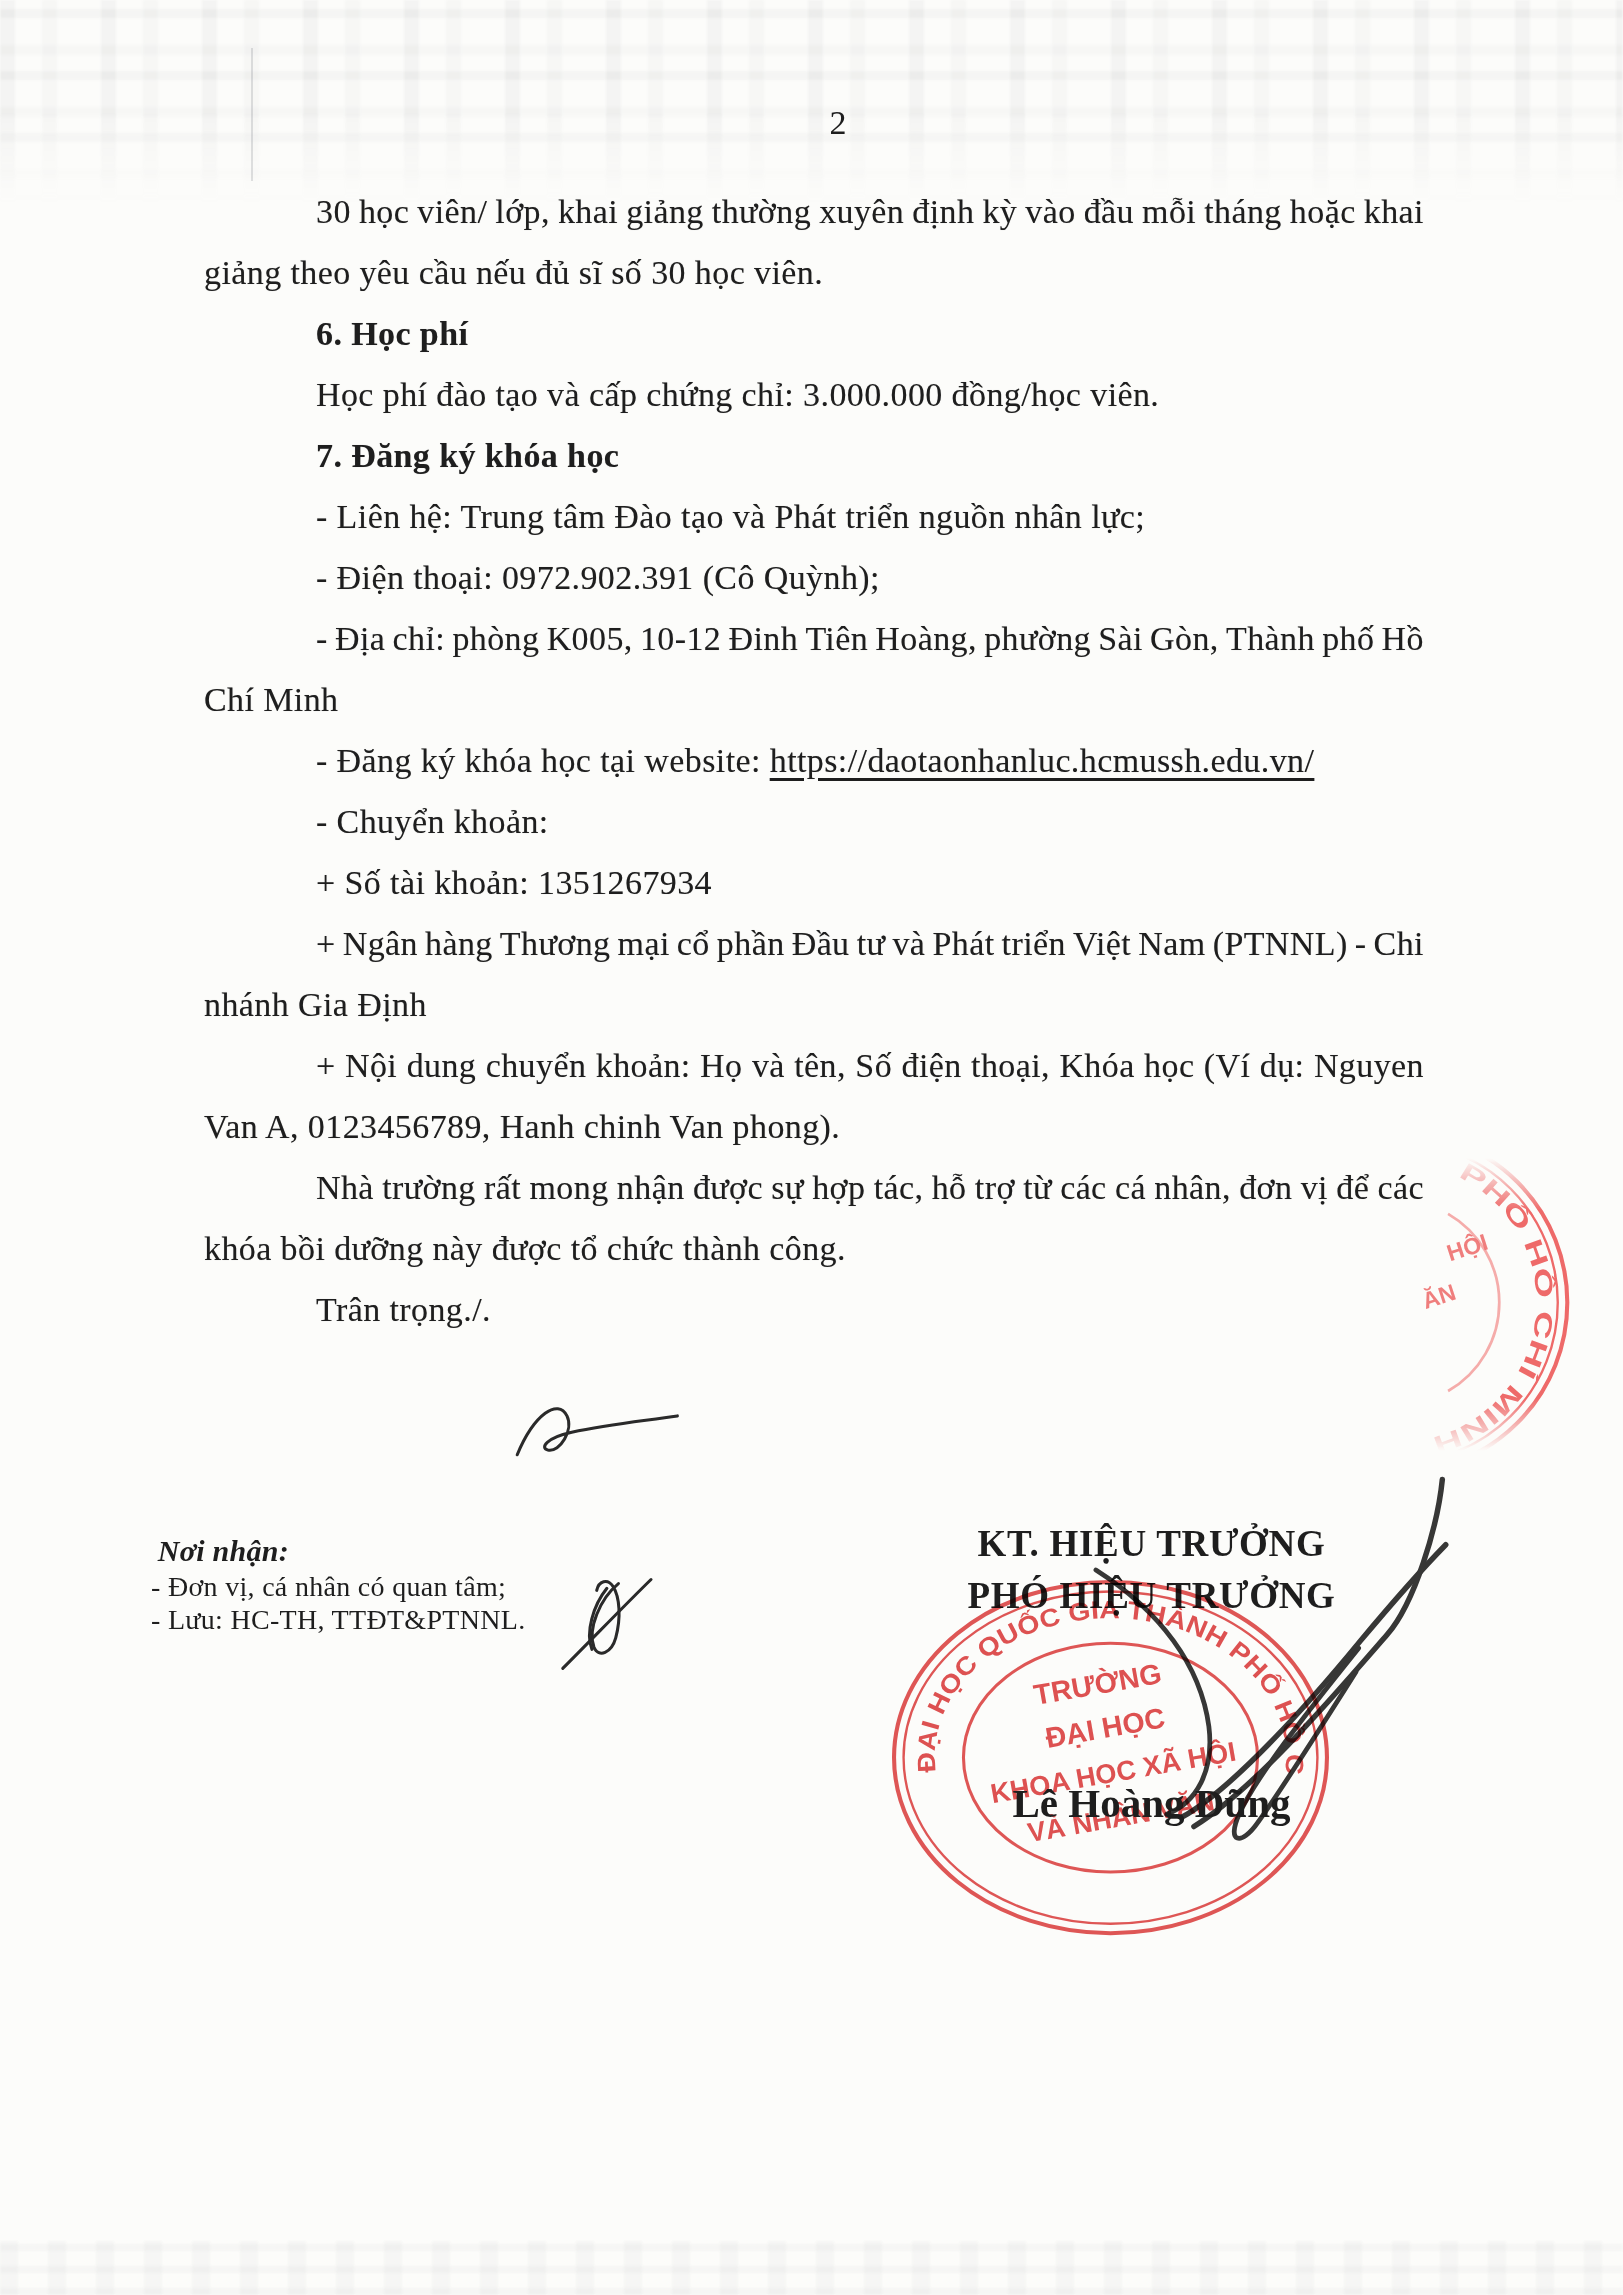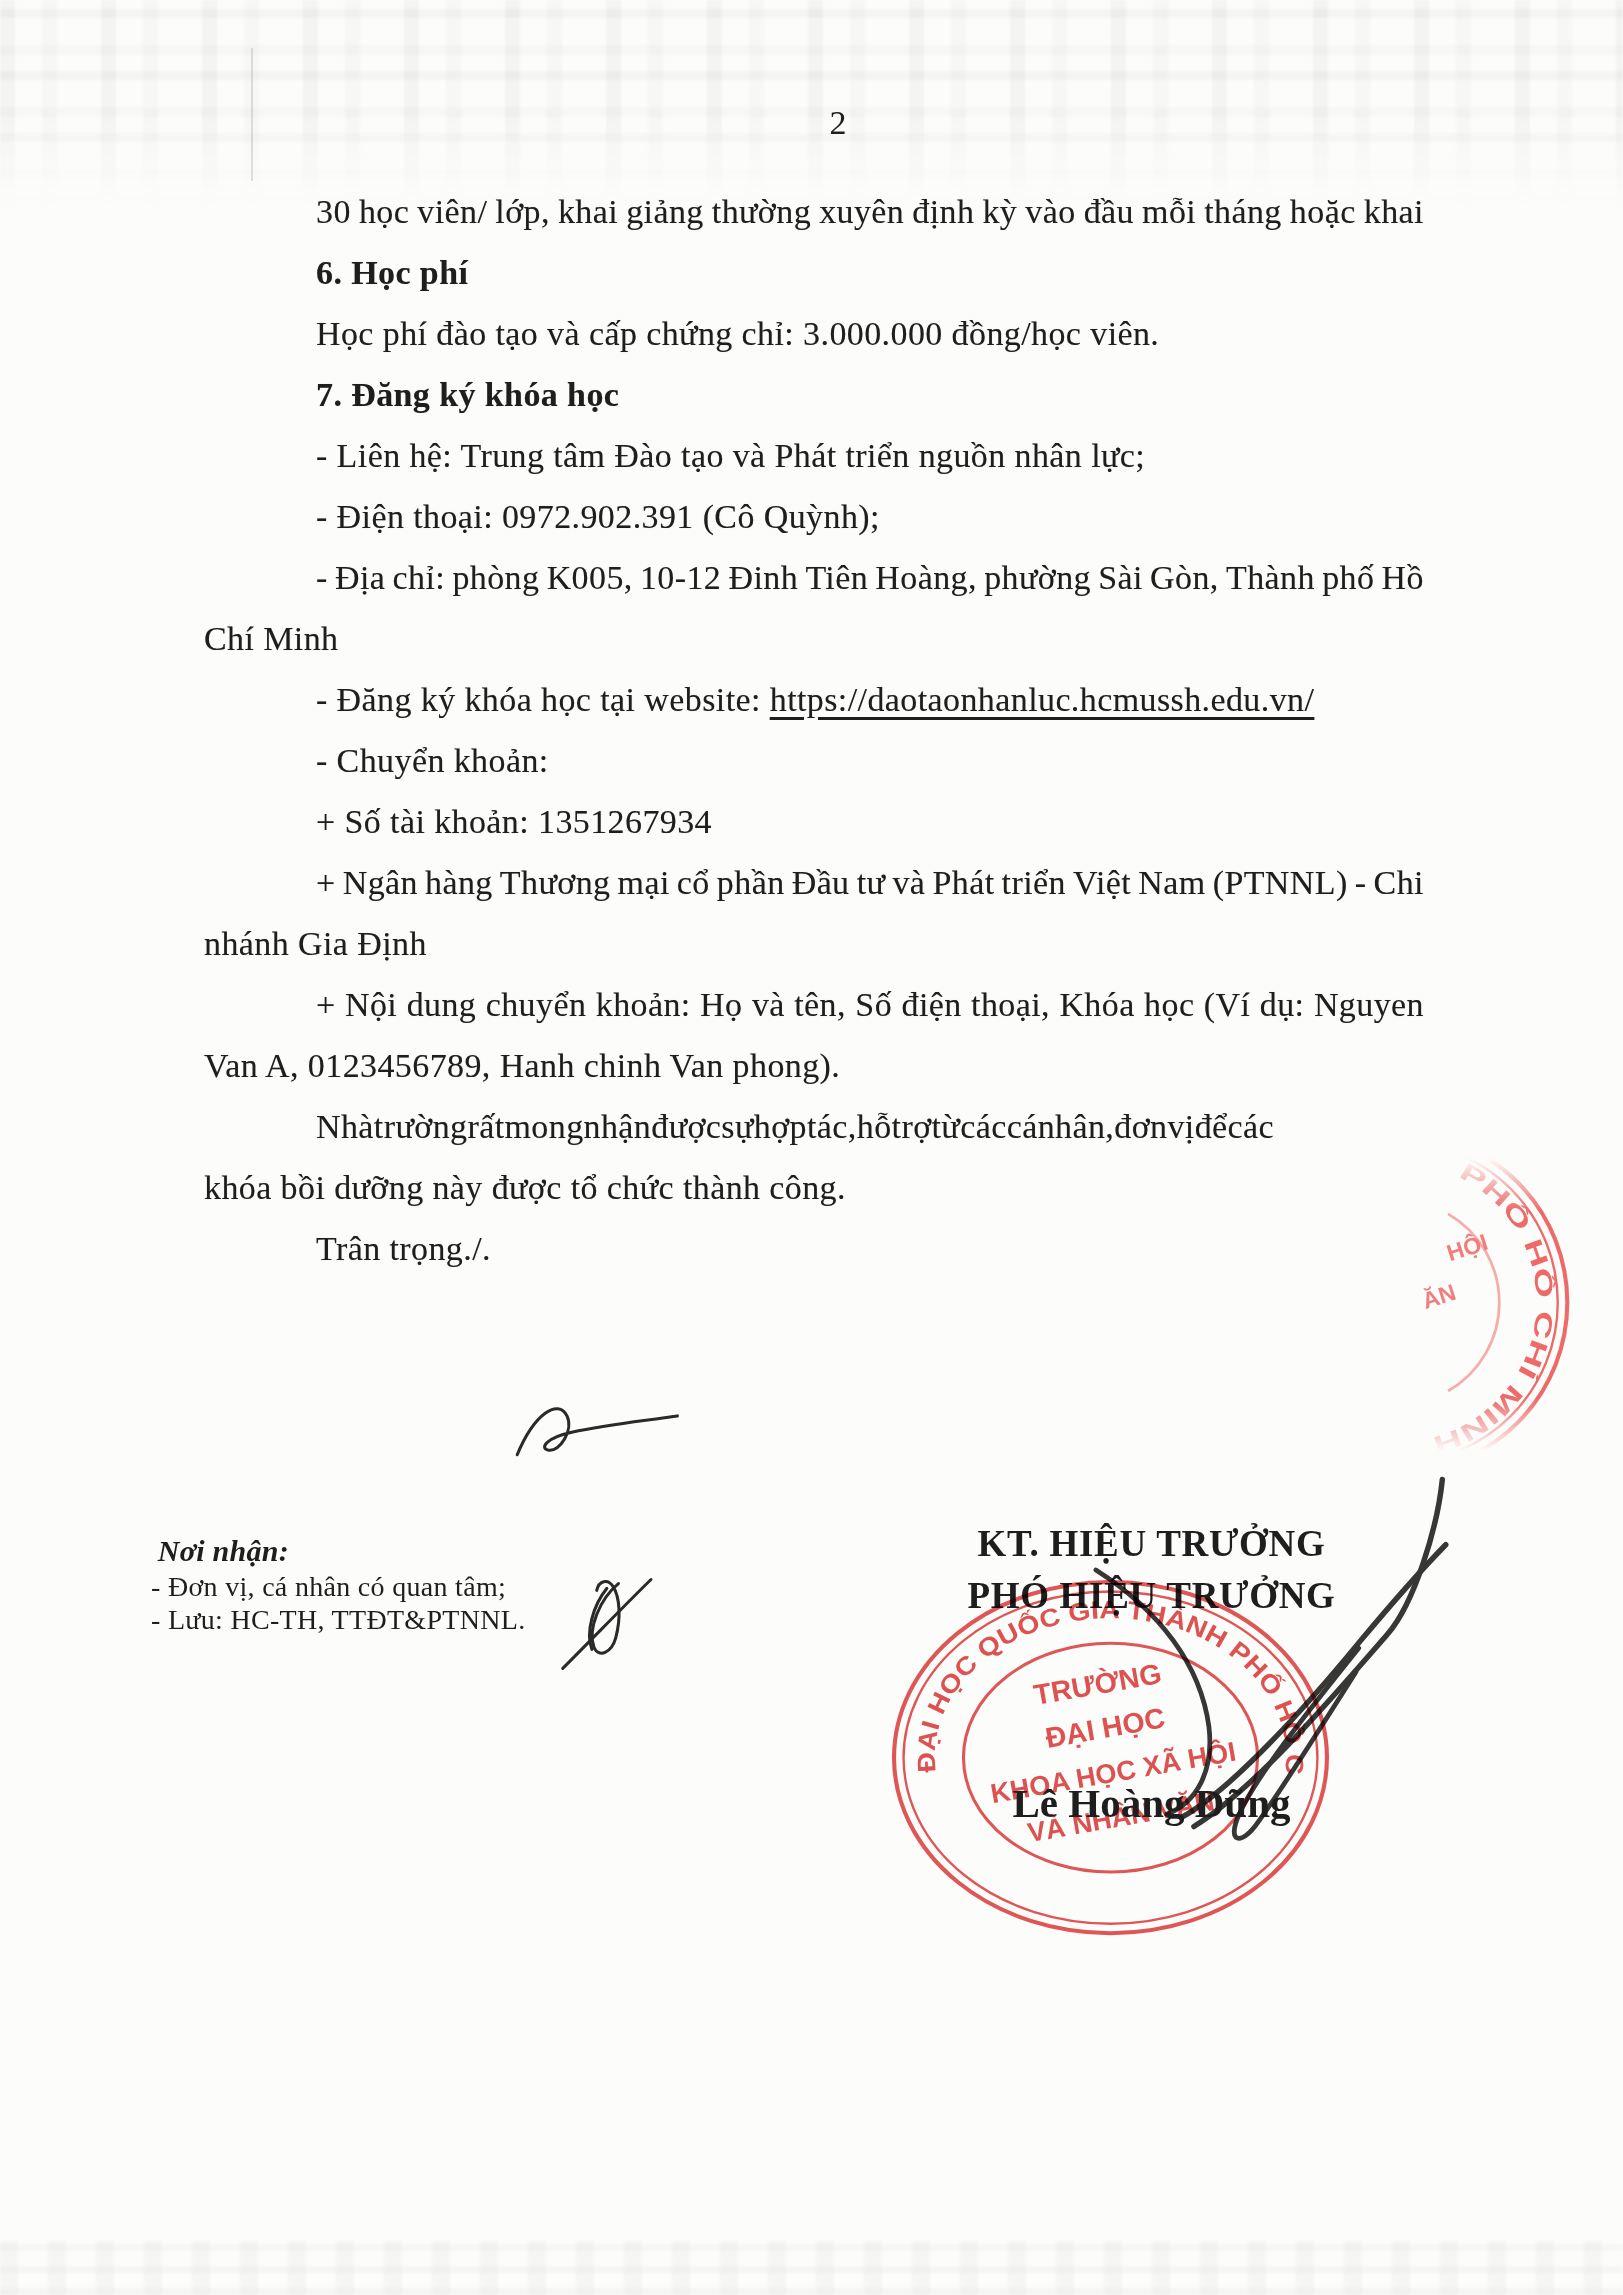--- a/index.html
+++ b/index.html
@@ -70,20 +70,21 @@
         <span>xuyên</span>
         <span>định</span>
         <span>kỳ</span>
         <span>vào</span>
         <span>đầu</span>
         <span>mỗi</span>
         <span>tháng</span>
         <span>hoặc</span>
         <span>khai</span>
       </div>
+    <div class="ln">giảng theo yêu cầu nếu đủ sĩ số 30 học viên.</div>
     <div class="ln b ind">6. Học phí</div>
     <div class="ln ind">Học phí đào tạo và cấp chứng chỉ: 3.000.000 đồng/học viên.</div>
     <div class="ln b ind">7. Đăng ký khóa học</div>
     <div class="ln ind">- Liên hệ: Trung tâm Đào tạo và Phát triển nguồn nhân lực;</div>
     <div class="ln ind">- Điện thoại: 0972.902.391 (Cô Quỳnh);</div>
     <div class="ln jst" style="display: flex; justify-content: space-between;">
         <span>-</span>
         <span>Địa</span>
         <span>chỉ:</span>
         <span>phòng</span>
@@ -135,21 +136,21 @@
         <span>Số</span>
         <span>điện</span>
         <span>thoại,</span>
         <span>Khóa</span>
         <span>học</span>
         <span>(Ví</span>
         <span>dụ:</span>
         <span>Nguyen</span>
       </div>
     <div class="ln">Van A, 0123456789, Hanh chinh Van phong).</div>
-    <div class="ln jst" style="display: flex; ">
+    <div class="ln jst" style="display: flex; justify-content: space-between;">
         <span>Nhà</span>
         <span>trường</span>
         <span>rất</span>
         <span>mong</span>
         <span>nhận</span>
         <span>được</span>
         <span>sự</span>
         <span>hợp</span>
         <span>tác,</span>
         <span>hỗ</span>

